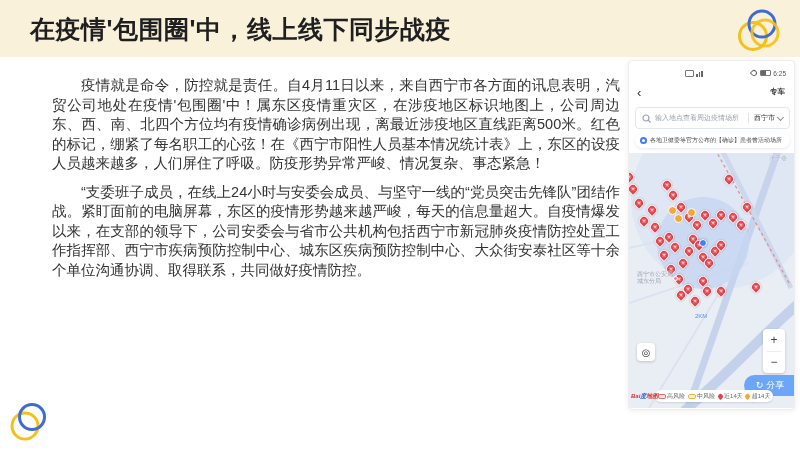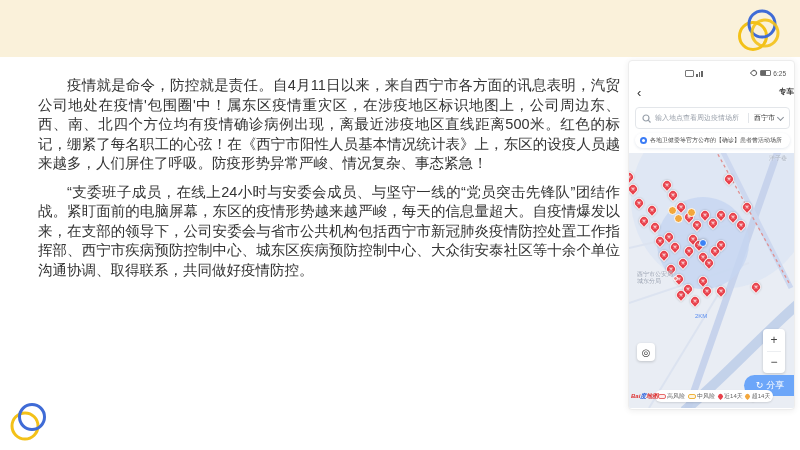--- a/index.html
+++ b/index.html
@@ -7,41 +7,41 @@
          font-family:"Liberation Sans","DejaVu Sans",sans-serif;}
   
   .titlebar{position:absolute;left:0;top:0;width:800px;height:57px;background:#faf1da;}
   .title{position:absolute;left:30px;top:13px;font-size:25px;font-weight:800;color:#1f1f1f;letter-spacing:.5px;}
   .logo{position:absolute;}
   .logo-tr{right:16px;top:5px;}
   .logo-bl{left:7px;top:398px;}
   
   .bodytext{position:absolute;left:38px;top:76px;width:582px;font-size:14.5px;line-height:19.5px;
             color:#333;text-align:justify;}
-  .bodytext p{margin:0 0 9px 0;text-indent:2em;}
+  .bodytext p{margin:0 0 9px 14px;text-indent:2em;}
   
   .phone{position:absolute;left:628px;top:60px;width:167px;height:350px;background:#fff;
          border:1px solid #ededed;border-radius:4px;box-shadow:0 1px 6px rgba(0,0,0,.07);
          overflow:hidden;box-sizing:border-box;}
   .statusbar{position:absolute;left:0;top:6px;width:100%;height:12px;display:flex;align-items:center;
              font-size:6.5px;color:#555;}
   .sgroup{display:flex;align-items:flex-end;gap:2px;margin-left:56px;}
   .sig{display:flex;align-items:flex-end;gap:1px;}
   .sig b{display:inline-block;width:1.5px;background:#666;}
   .sig b:nth-child(1){height:3px;} .sig b:nth-child(2){height:4.5px;} .sig b:nth-child(3){height:6px;}
   .simbox{width:7px;height:5px;border:1px solid #777;border-radius:1px;}
   .rgroup{display:flex;align-items:center;gap:2.5px;margin-left:auto;margin-right:8px;}
   .gps{width:4px;height:4px;border:1px solid #666;border-radius:50% 50% 50% 0;transform:rotate(45deg);}
   .batt{width:9px;height:4.5px;border:1px solid #777;border-radius:1px;position:relative;}
   .batt i{position:absolute;left:.5px;top:.5px;bottom:.5px;width:5px;background:#666;}
   .navbar{position:absolute;left:0;top:22px;width:100%;height:18px;display:flex;align-items:center;}
   .back{font-size:13px;color:#333;margin-left:8px;line-height:1;}
   .navtitle{position:absolute;left:0;right:0;text-align:center;font-size:9.5px;font-weight:700;color:#222;
             font-family:"DejaVu Serif","Liberation Serif",serif;}
-  .navright{margin-left:auto;font-size:7.5px;color:#333;font-family:"DejaVu Serif",serif;font-weight:700;}
+  .navright{margin-left:auto;margin-right:9px;font-size:7.5px;color:#333;font-family:"DejaVu Serif",serif;font-weight:700;}
   .searchcard{position:absolute;left:6px;top:46px;width:155px;height:22px;background:#fff;border:1px solid #e3e6ea;
               border-radius:4px;box-sizing:border-box;display:flex;align-items:center;padding:0 6px;}
   .mag{flex:0 0 auto;margin-right:4px;display:block;}
   .placeholder{flex:1;font-size:7px;color:#9aa1ab;white-space:nowrap;overflow:hidden;}
   .vdiv{width:1px;height:10px;background:#e2e5e9;margin:0 5px;}
   .city{font-size:7px;color:#333;white-space:nowrap;}
   .chev{width:4px;height:4px;border-right:1px solid #8a9099;border-bottom:1px solid #8a9099;
         transform:rotate(45deg);margin:-2px 0 0 3px;display:inline-block;}
   .notice{position:absolute;left:6px;top:72px;width:155px;height:15px;background:#fff;border-radius:8px;
           box-shadow:0 1px 3px rgba(40,70,120,.12);box-sizing:border-box;display:flex;align-items:center;padding:0 5px;}
@@ -89,20 +89,21 @@
   .brand{position:absolute;left:2px;top:239px;font-size:6px;font-weight:700;font-style:italic;z-index:5;
          color:#d33;white-space:nowrap;}
   .brand .bu{color:#2b5fd9;}
 </style>
 </head>
 <body>
 
 <div class="slide">
 
   <div class="titlebar"></div>
+  <div class="title">在疫情'包围圈'中，线上线下同步战疫</div>
 
   <svg class="logo logo-tr" width="52" height="50">
     <circle cx="21" cy="31" r="13.5" fill="none" stroke="#f3c118" stroke-width="3"></circle>
     <circle cx="30" cy="19" r="13" fill="none" stroke="#3f6bd6" stroke-width="3"></circle>
     <circle cx="33" cy="28" r="13" fill="none" stroke="#f3c118" stroke-width="3" opacity=".9"></circle>
   </svg>
   <svg class="logo logo-bl" width="44" height="46">
     <circle cx="18" cy="28" r="13" fill="none" stroke="#f3c118" stroke-width="3"></circle>
     <circle cx="25" cy="19" r="12.5" fill="none" stroke="#3f6bd6" stroke-width="3"></circle>
   </svg>

